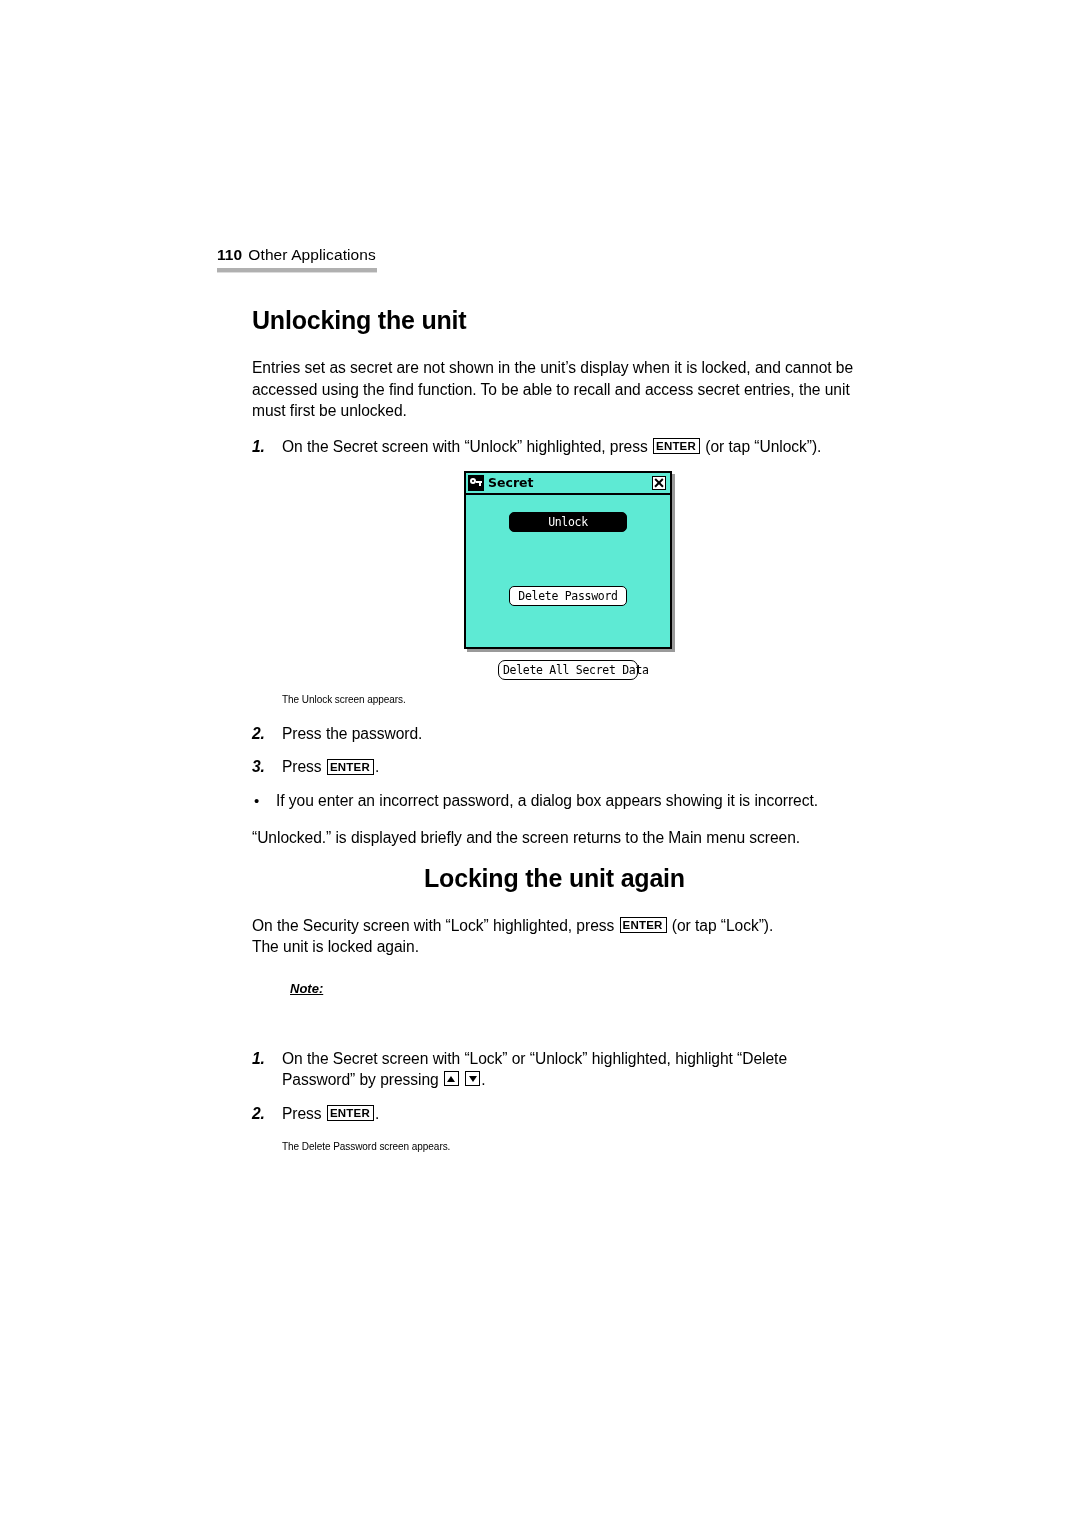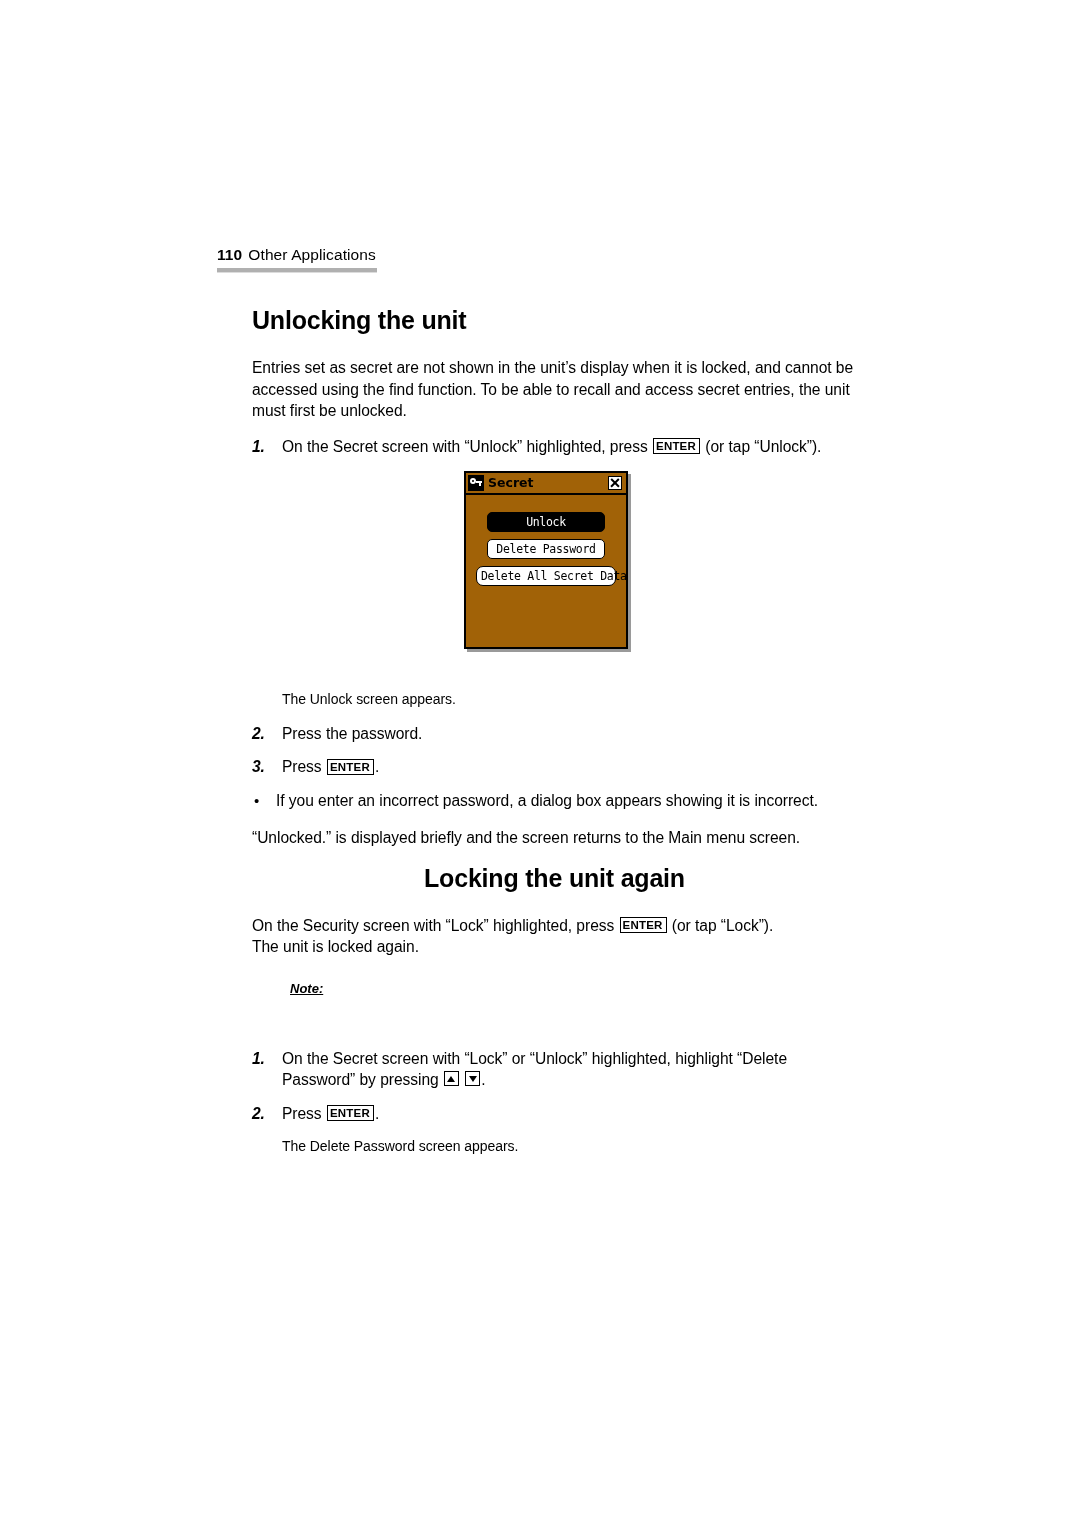--- a/index.html
+++ b/index.html
@@ -91,21 +91,21 @@
     font-size: 15.6px;
   }
   .step-bullet {
     flex: 0 0 22px;
     font-size: 15px;
     padding-left: 2px;
   }
   .step-text { flex: 1 1 auto; }
 
   .sub-text {
-    font-size: 14px;
+    font-size: 10px;
     line-height: 21.5px;
     margin: 0 0 12px 0;
     padding-left: 30px;
     letter-spacing: -0.05px;
   }
 
   
   .note {
     display: flex;
     margin: 20px 0 14px 0;
@@ -172,23 +172,23 @@
   }
 
   
   .device-wrap {
     position: absolute;
     left: 452px;
     top: 471px;
   }
   .device {
     position: relative;
-    width: 164px;
+    width: 208px;
     height: 178px;
-    background: #a16207;
+    background: #5eead4;
     border: 2px solid #000000;
     box-shadow: 3px 3px 0 0 #9a9a9a;
     box-sizing: border-box;
     font-family: "DejaVu Sans Mono", monospace;
   }
   .device-titlebar {
     position: relative;
     height: 22px;
     border-bottom: 2px solid #000;
     display: flex;
@@ -249,20 +249,21 @@
     background: #000;
   }
   .close-box .x1 { transform: translate(-50%,-50%) rotate(45deg); }
   .close-box .x2 { transform: translate(-50%,-50%) rotate(-45deg); }
 
   .device-body {
     padding-top: 17px;
     display: flex;
     flex-direction: column;
     align-items: center;
+    gap: 47px;
   }
   .dev-btn {
     border: 1.6px solid #000;
     border-radius: 5px;
     background: #ffffff;
     color: #000000;
     font-family: "DejaVu Sans Mono", monospace;
     font-size: 11.5px;
     line-height: 16px;
     text-align: center;

